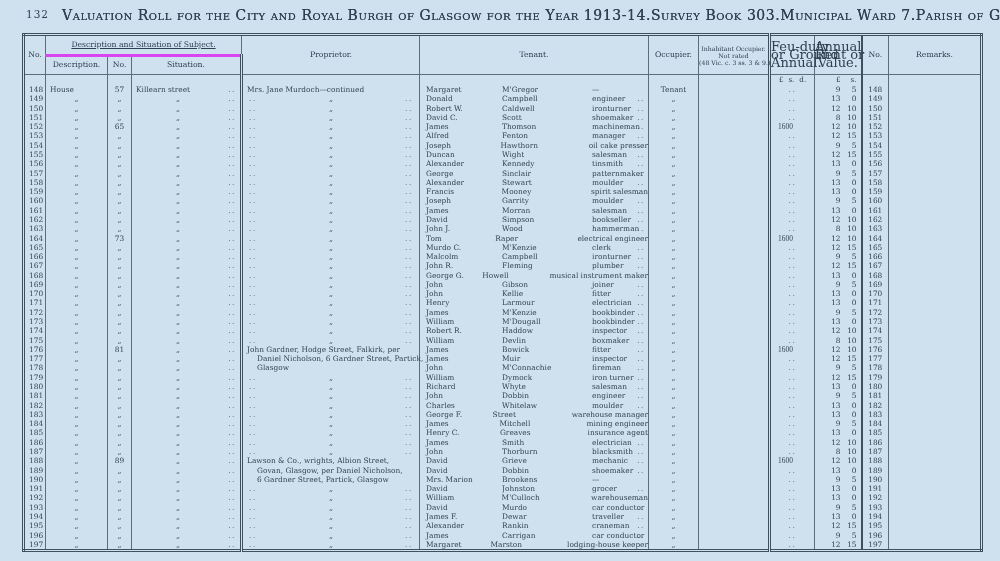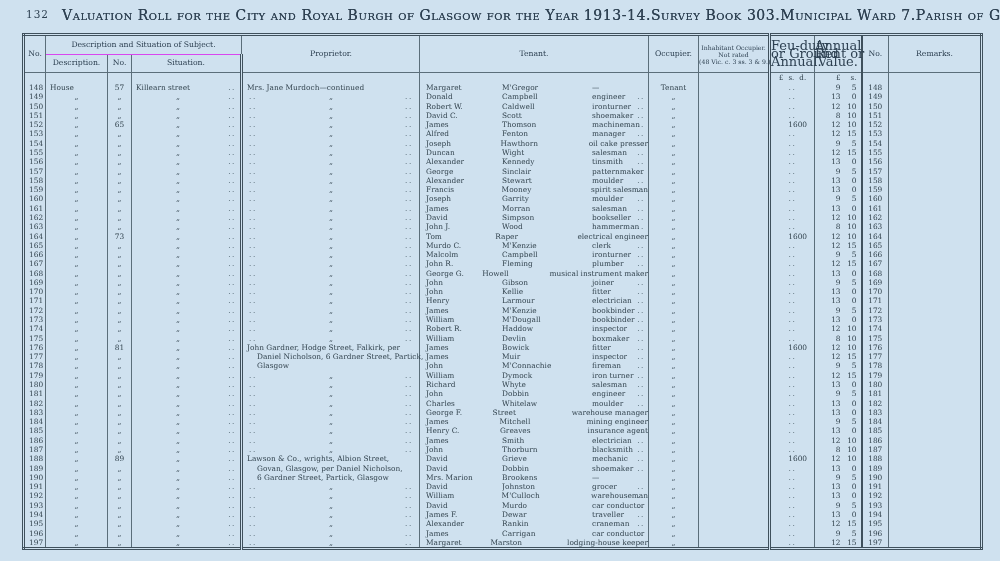--- a/index.html
+++ b/index.html
@@ -42,21 +42,21 @@
     font-size:7.4px;line-height:9.3px;white-space:nowrap;
     color:#33444f;
   }
   thead td{
     text-align:center;vertical-align:middle;
     font-size:7.7px;line-height:8.6px;color:#2e4152;
     border-bottom:1px solid #5b6e7a;
   }
   tr.h1 td{height:18px;}
   tr.h2 td{height:17px;margin-left:28px;}
-  td.grp{border-bottom:1px solid #d946ef;}
+  td.grp{border-bottom:3px solid #d946ef;text-decoration:underline;}
   td.hsmall span{display:block;font-size:6.2px;line-height:7px;}
   td.h3line span{display:block;font-size:13px;line-height:8.2px;}
   
   td.sep-r{border-right:3px double #3f505c;}
   td.sep-thick{border-right:2px solid #3f505c;}
   
   tr.cur td{height:10px;border-bottom:none;font-size:7.2px;line-height:10px;}
   .cur-feu{display:flex;justify-content:center;gap:5px;}
   .cur-rent{display:flex;justify-content:flex-end;padding-right:4px;}
   .cur-rent .rl,.cur-rent .rs{display:inline-block;text-align:right;}
@@ -71,21 +71,21 @@
   .sit-wrap .dots{position:absolute;right:4px;top:0;}
   .sit-ditto{position:absolute;left:44px;top:0;}
   .prop-d{display:flex;justify-content:space-between;padding:0 6px;}
   .prop-t{padding-left:4px;display:block;}
   .prop-c{padding-left:14px;display:block;}
   .ten{display:flex;height:9.28px;}
   .ten .fn{width:76px;padding-left:6px;overflow:hidden;}
   .ten .ln{width:88px;overflow:hidden;}
   .ten .oc{flex:1;position:relative;padding-left:2px;}
   .ten .oc .dots{position:absolute;right:3px;top:0;}
-  .feu3{display:flex;justify-content:flex-end;padding:0 7px;}
+  .feu3{display:flex;justify-content:flex-start;padding:0 7px;font-family:Liberation Serif, serif;}
   .rent{display:flex;justify-content:flex-end;padding-right:4px;}
   .rent .rl{display:inline-block;width:22px;text-align:right;}
   .rent .rs{display:inline-block;width:16px;text-align:right;}
 </style>
 </head>
 <body>
 
 <div class="page">
 
   <div class="topbar">

